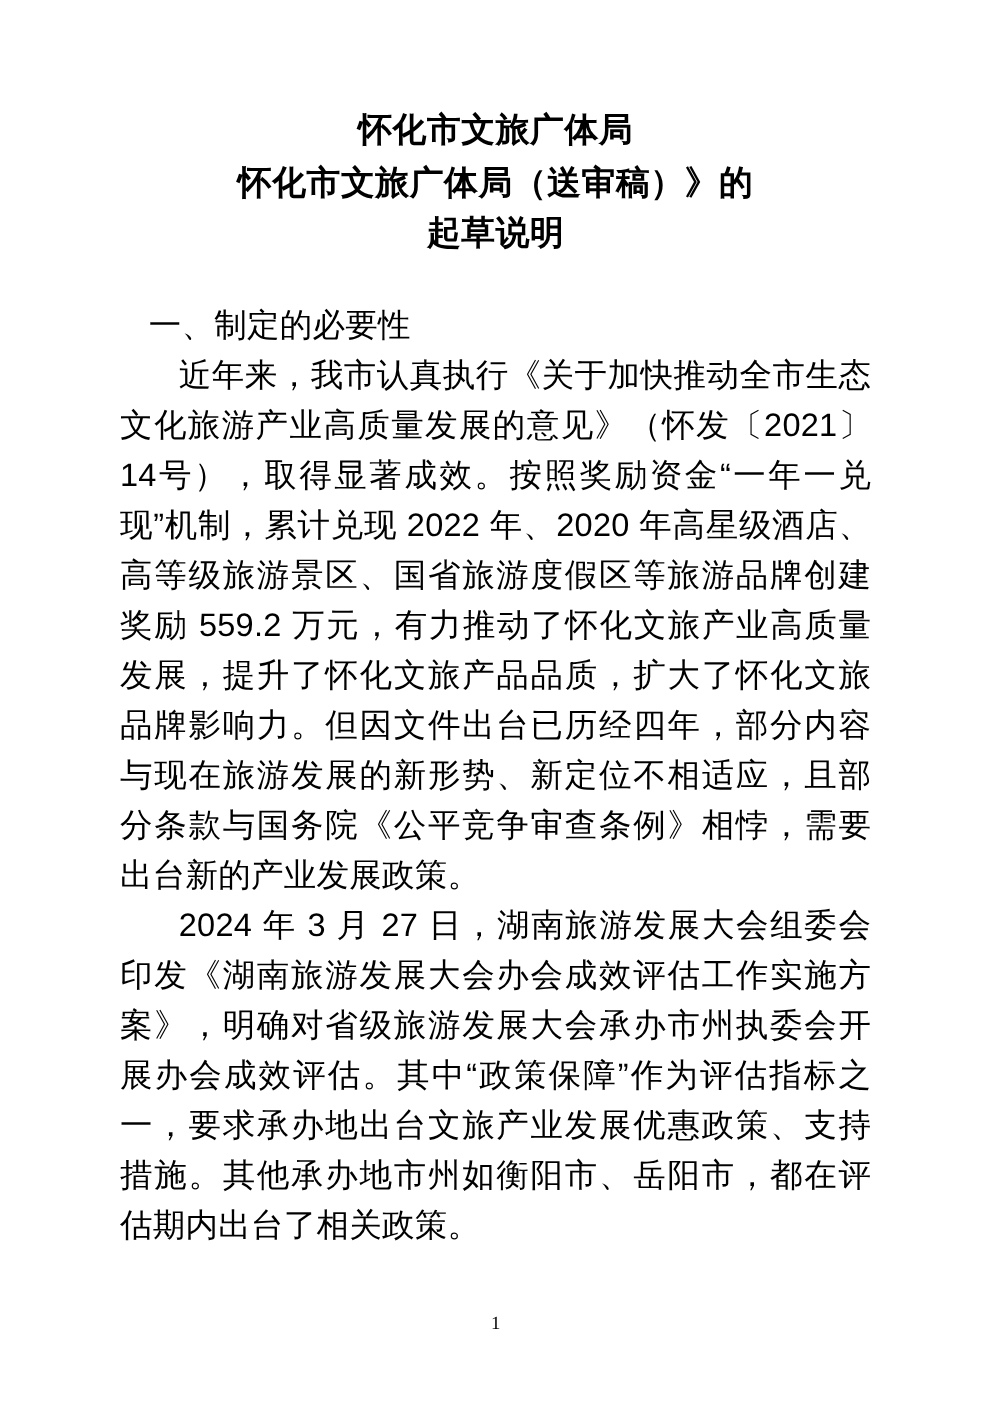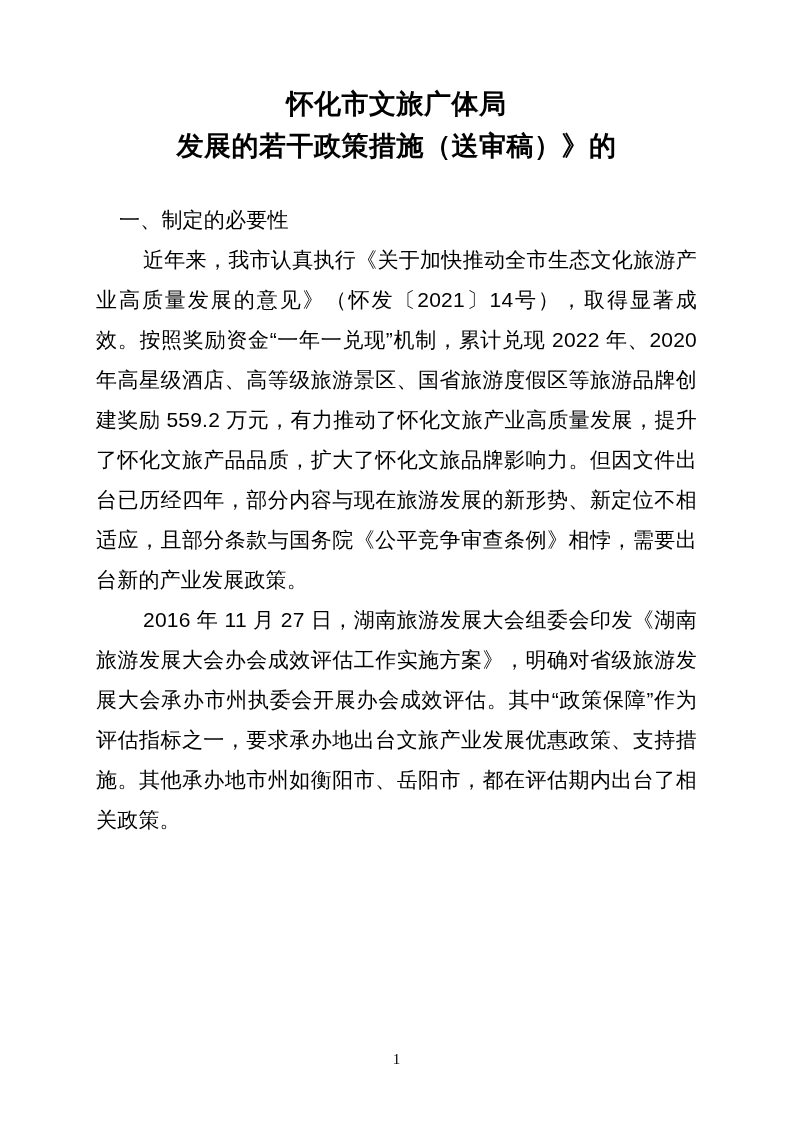--- a/index.html
+++ b/index.html
@@ -35,21 +35,21 @@
   }
   .title-line {
     display: block;
     white-space: nowrap;
   }
   .title-line.l1 { margin-bottom: 2px; }
   .body-block {
     margin-top: 34px;
   }
   p.para {
-    font-size: 21px;
+    font-size: 26px;
     line-height: 40px;
     margin: 0;
     text-align: justify;
     text-justify: inter-ideograph;
     font-family: "Liberation Sans", "DejaVu Sans", sans-serif;
     letter-spacing: 0.2px;
   }
   p.indent2 {
     text-indent: 47px;
   }
@@ -67,24 +67,25 @@
     color: #000;
   }
 </style>
 </head>
 <body>
 
 <div class="page">
 
   <div class="doc-title">
     <span class="title-line l1">怀化市文旅广体局</span>
-    <span class="title-line">发展的若干政策措施（送审稿）》的</span>
+    <span class="title-line">怀化市文旅广体局（送审稿）》的</span>
+    <span class="title-line">起草说明</span>
   </div>
 
   <div class="body-block">
     <p class="para indent1">一、制定的必要性</p>
     <p class="para indent2">近年来，我市认真执行《关于加快推动全市生态文化旅游产业高质量发展的意见》（怀发〔2021〕14号），取得显著成效。按照奖励资金“一年一兑现”机制，累计兑现 2022 年、2020 年高星级酒店、高等级旅游景区、国省旅游度假区等旅游品牌创建奖励 559.2 万元，有力推动了怀化文旅产业高质量发展，提升了怀化文旅产品品质，扩大了怀化文旅品牌影响力。但因文件出台已历经四年，部分内容与现在旅游发展的新形势、新定位不相适应，且部分条款与国务院《公平竞争审查条例》相悖，需要出台新的产业发展政策。</p>
-    <p class="para indent2">2016 年 11 月 27 日，湖南旅游发展大会组委会印发《湖南旅游发展大会办会成效评估工作实施方案》，明确对省级旅游发展大会承办市州执委会开展办会成效评估。其中“政策保障”作为评估指标之一，要求承办地出台文旅产业发展优惠政策、支持措施。其他承办地市州如衡阳市、岳阳市，都在评估期内出台了相关政策。</p>
+    <p class="para indent2">2024 年 3 月 27 日，湖南旅游发展大会组委会印发《湖南旅游发展大会办会成效评估工作实施方案》，明确对省级旅游发展大会承办市州执委会开展办会成效评估。其中“政策保障”作为评估指标之一，要求承办地出台文旅产业发展优惠政策、支持措施。其他承办地市州如衡阳市、岳阳市，都在评估期内出台了相关政策。</p>
   </div>
 
   <div class="page-number">1</div>
 
 </div>
 
 </body></html>

